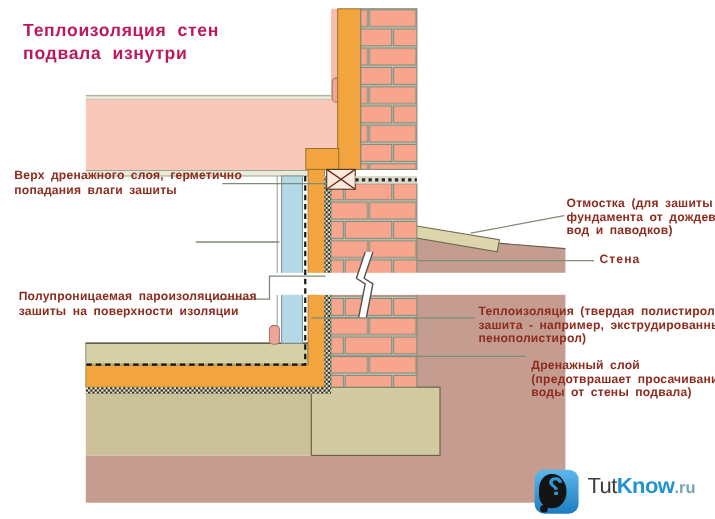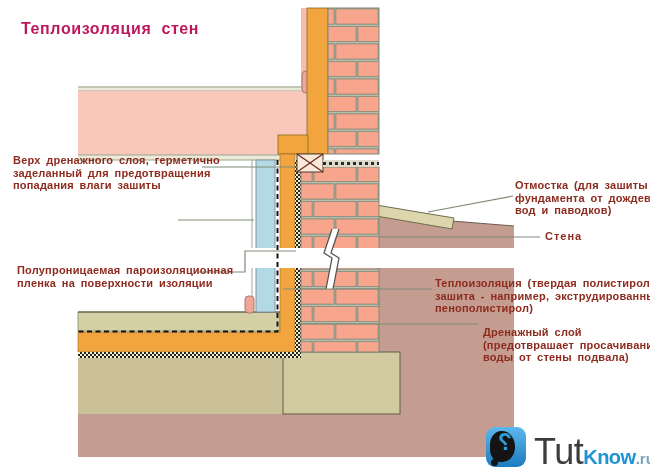--- a/index.html
+++ b/index.html
@@ -13,21 +13,21 @@
   
   .logo{position:absolute;left:484px;top:425px;width:160px;height:44px;}
   .logo-icon{position:absolute;left:2px;top:2px;width:40px;height:40px;border-radius:9px;
              background:linear-gradient(#5cb8ec,#1d7cc0);}
   .logo-blob{position:absolute;left:4px;top:4px;width:25px;height:31px;background:#141414;
              border-radius:46% 52% 50% 42%;}
   .logo-tail{position:absolute;left:5px;top:32px;width:7px;height:7px;background:#141414;border-radius:50%;}
   .logo-q{position:absolute;left:12px;top:2px;color:#2f9bd9;font-weight:bold;font-size:23px;
           transform:scaleX(-1);}
   .logo-text{position:absolute;left:50px;top:6px;display:flex;align-items:baseline;}
-  .logo-t1{color:#3d3d3d;font-size:36px;letter-spacing:-.5px;text-align:center;}
+  .logo-t1{color:#3d3d3d;font-size:20px;letter-spacing:-.5px;text-align:center;}
   .logo-t2{color:#2193d3;font-size:20px;font-weight:bold;letter-spacing:-.5px;}
   .logo-t3{color:#7ba2b8;font-size:15px;font-weight:bold;}
 </style>
 </head>
 <body>
 
 <div id="stage">
 
 <svg width="650" height="472" viewBox="0 0 650 472">
   <defs>
@@ -131,32 +131,32 @@
     <path d="M197,272 H245 V251 H296"></path>
     <path d="M283,289 H432"></path>
     <path d="M298,324 H478"></path>
     <path d="M379,237 H540"></path>
     <path d="M513,196 L428,212"></path>
   </g>
 </svg>
 
 <div class="title">
   <div>Теплоизоляция стен</div>
+  <div>подвала изнутри</div>
 </div>
 
 <div class="lbl" style="left:13px;top:154px">
   <div>Верх дренажного слоя, герметично</div>
-  <div>заделанный для предотвращения</div>
   <div>попадания влаги зашиты</div>
 </div>
 <div class="lbl" style="left:13px;top:209px">
 </div>
 <div class="lbl" style="left:17px;top:264px">
   <div>Полупроницаемая пароизоляционная</div>
-  <div>пленка на поверхности изоляции</div>
+  <div>зашиты на поверхности изоляции</div>
 </div>
 
 <div class="lbl" style="left:515px;top:179px">
   <div>Отмостка (для зашиты</div>
   <div>фундамента от дождевых</div>
   <div>вод и паводков)</div>
 </div>
 <div class="lbl" style="left:545px;top:230px;letter-spacing:1px">
   <div>Стена</div>
 </div>

